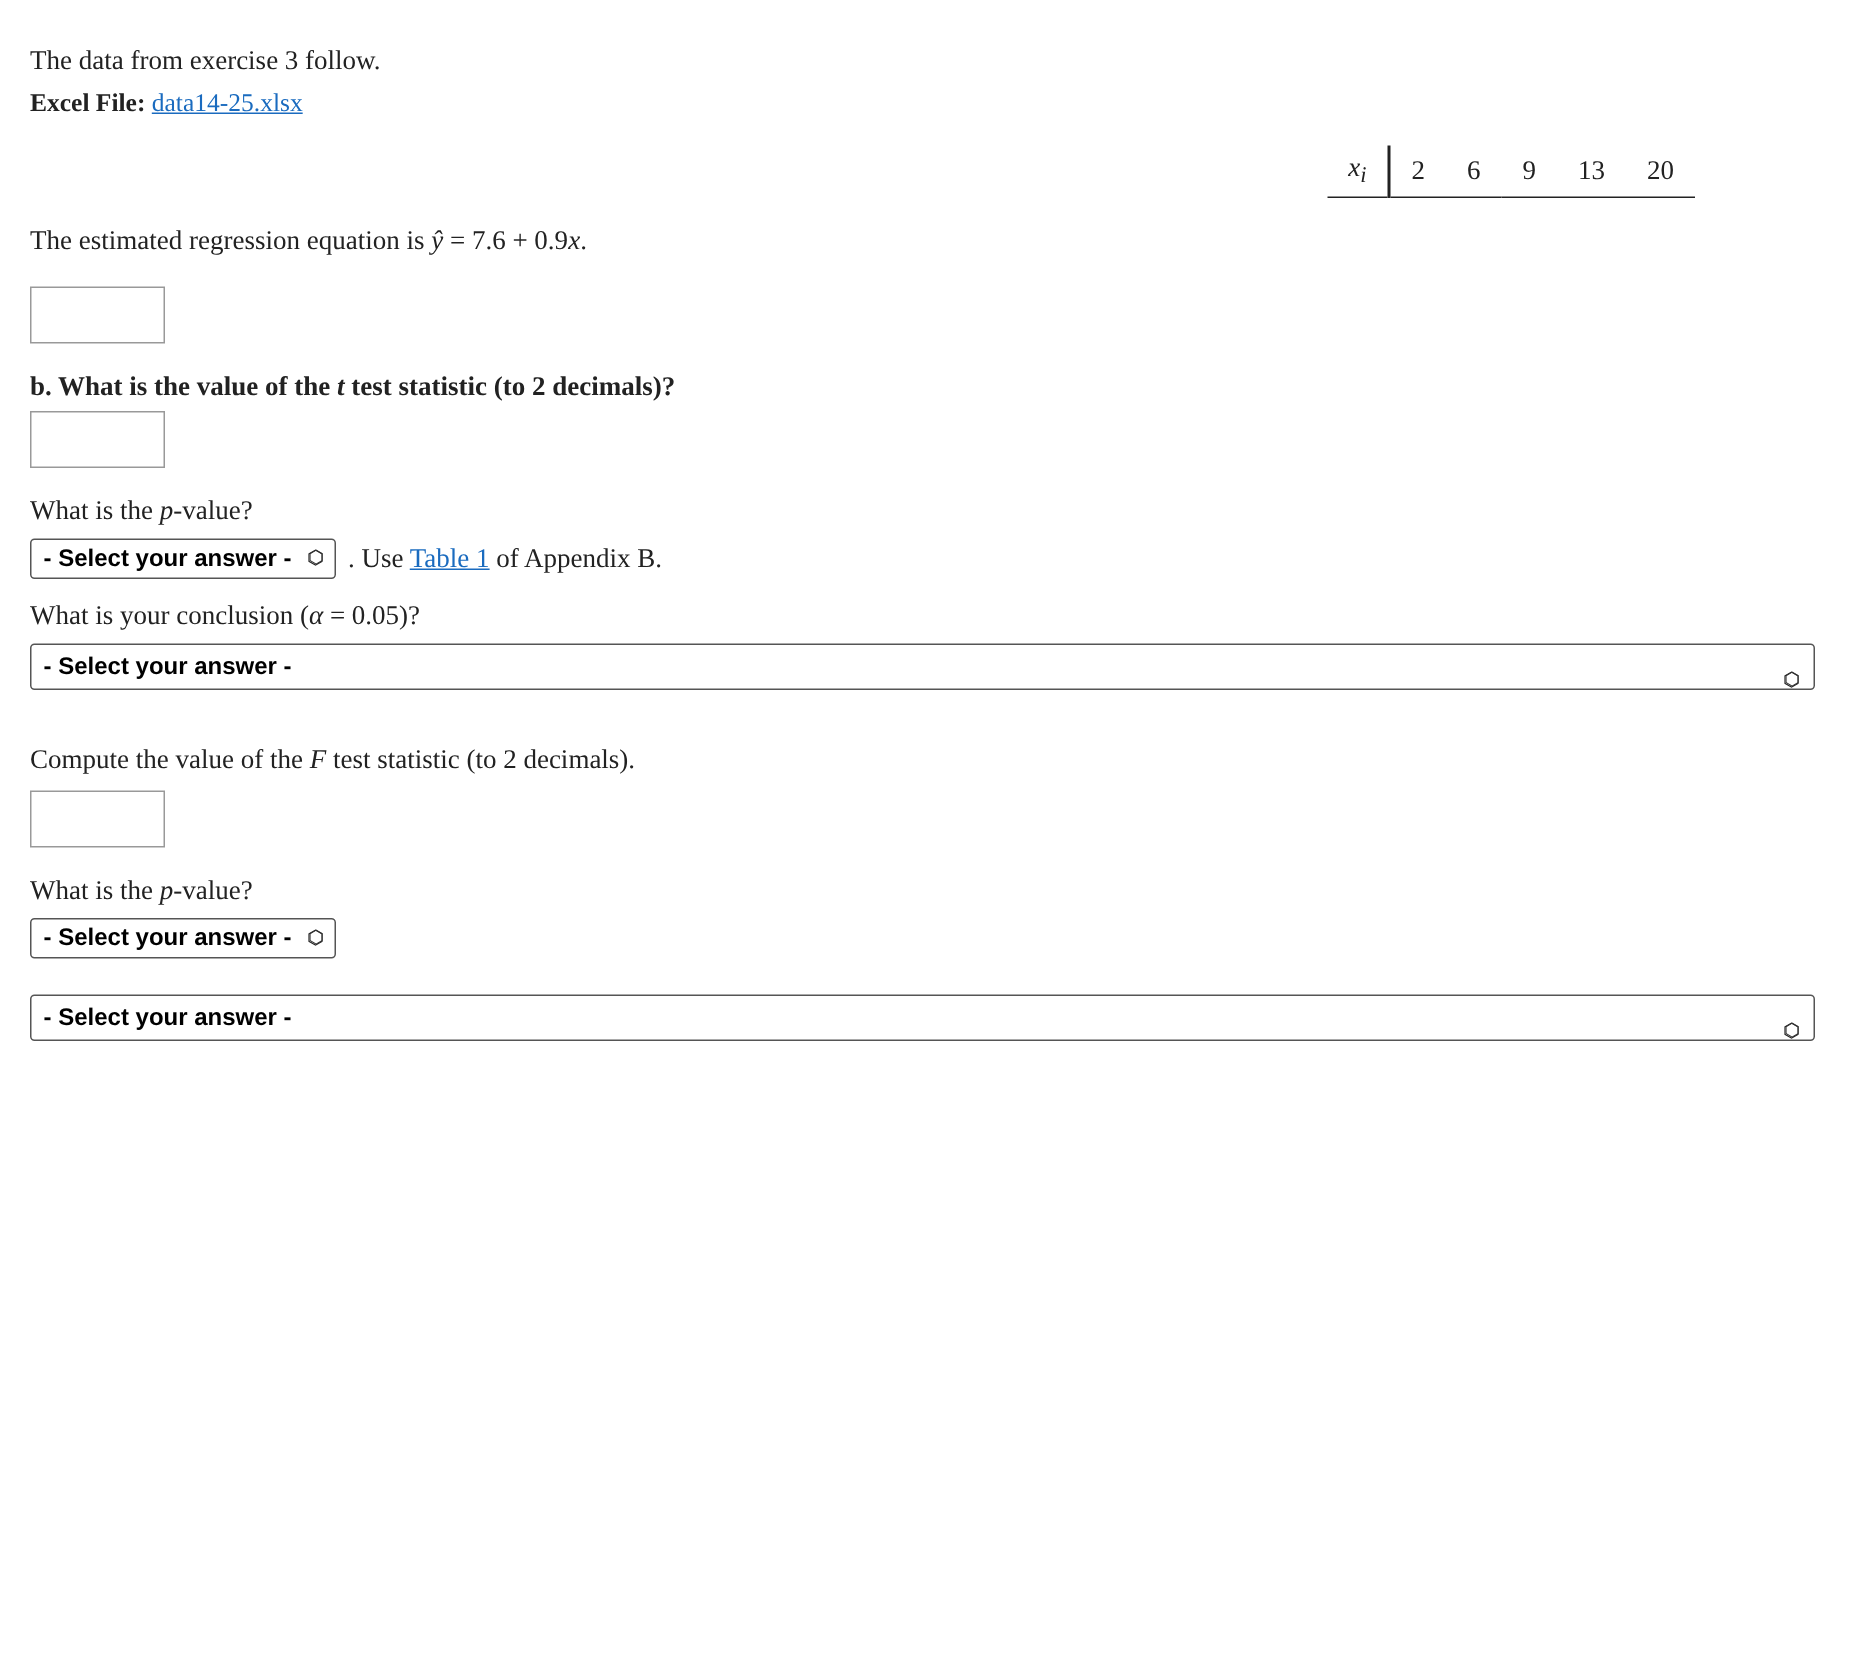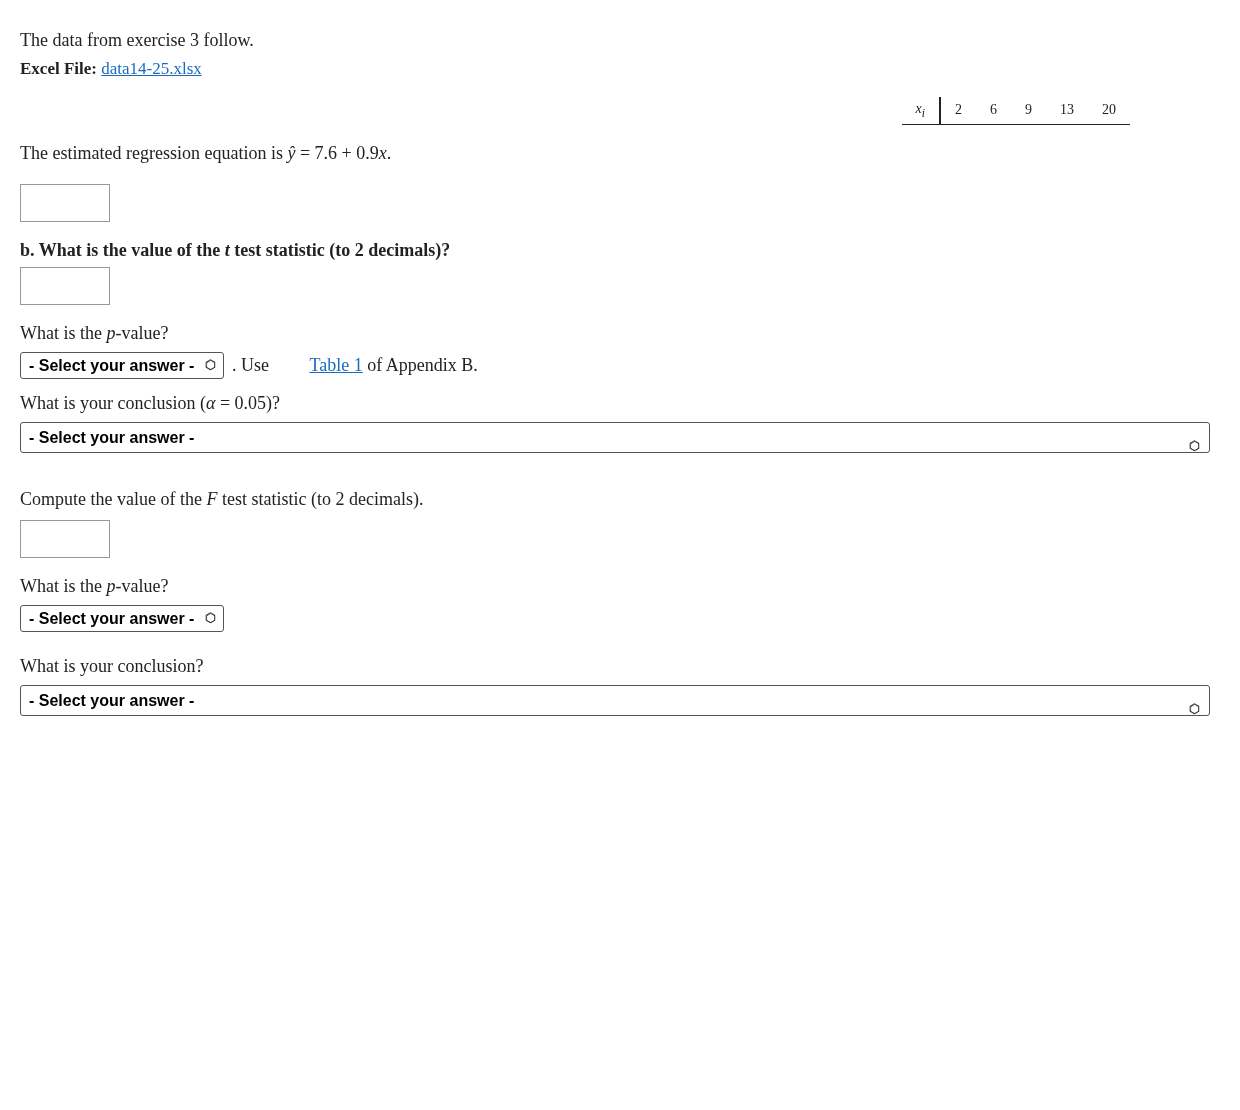--- a/index.html
+++ b/index.html
@@ -25,21 +25,21 @@
       font-weight: normal;
     }
     .table-section {
       display: flex;
       justify-content: flex-end;
       margin-bottom: 18px;
       padding-right: 80px;
     }
     table.data-table {
       border-collapse: collapse;
-      font-size: 14px;
+      font-size: 18px;
     }
     table.data-table td {
       padding: 4px 14px;
       text-align: center;
     }
     table.data-table td:first-child {
       border-right: 2px solid #222;
       padding-right: 14px;
       text-align: left;
     }
@@ -137,21 +137,20 @@
     }
     .conclusion-text {
       font-size: 18px;
       margin-bottom: 8px;
     }
     .section-block {
       margin-bottom: 10px;
     }
     .table-link {
       color: #1a6bbf;
-      margin-left: 36px;
     }
   </style>
 </head>
 <body>
 
 <p class="intro-text">The data from exercise 3 follow.</p>
 
 <p class="excel-file">
   <span>Excel File:</span>
   <a class="excel-link" href="#">data14-25.xlsx</a>
@@ -232,21 +231,20 @@
       <option>0.01 ≤ p-value &lt; 0.025</option>
       <option>0.025 ≤ p-value &lt; 0.05</option>
       <option>0.05 ≤ p-value &lt; 0.10</option>
       <option>p-value ≥ 0.10</option>
     </select>
     <span style="position:absolute;right:8px;top:50%;transform:translateY(-50%);pointer-events:none;font-size:13px;">⬡</span>
   </div>
 </div>
 
 <div class="section-block">
-  <p class="conclusion-text">What is your conclusion?</p>
   <div class="full-select-wrapper">
     <select class="full-select">
       <option>- Select your answer -</option>
       <option>Reject H₀</option>
       <option>Do not reject H₀</option>
     </select>
     <span style="position:absolute;right:10px;top:50%;transform:translateY(-50%);pointer-events:none;font-size:13px;">⬡</span>
   </div>
 </div>
 

